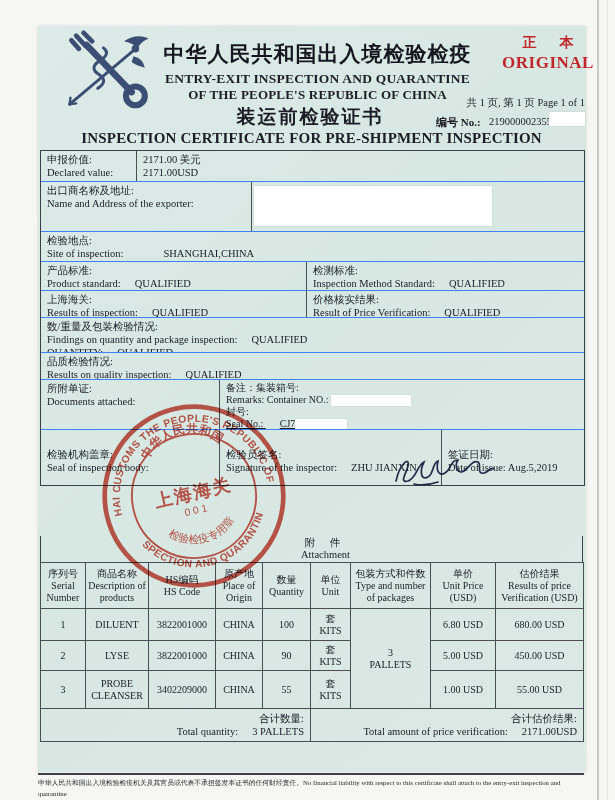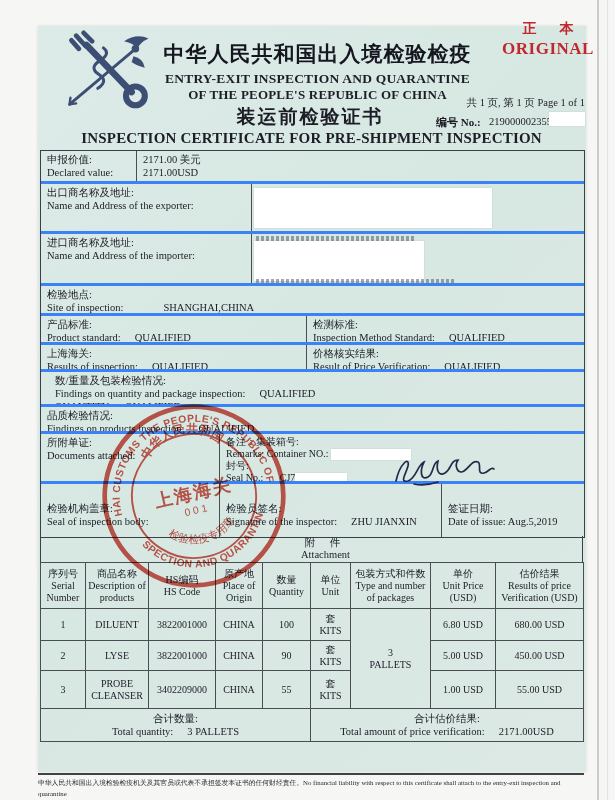--- a/index.html
+++ b/index.html
@@ -13,49 +13,49 @@
   .green{position:absolute;left:38px;top:26px;width:548px;height:746px;
          background:linear-gradient(135deg,#dcebe7 0%,#d7e7e2 45%,#dce9e5 100%);
          box-shadow:0 0 3px rgba(0,0,0,.12);}
   .bottomline{position:absolute;left:38px;top:773px;width:546px;height:2px;background:#3f4347;}
   
   .emblem{position:absolute;left:56px;top:30px;}
   .titleblock{position:absolute;left:120px;top:40px;width:395px;text-align:center;}
   .title-cn{font-family:"DejaVu Sans","Liberation Sans",sans-serif;font-weight:bold;font-size:21px;letter-spacing:1px;color:#15161f;}
   .title-en1{font-weight:bold;font-size:13.5px;margin-top:3px;letter-spacing:.2px;}
   .title-en2{font-weight:bold;font-size:13px;letter-spacing:.2px;}
-  .original{position:absolute;left:498px;top:20px;width:100px;text-align:center;color:#c1272d;}
+  .original{position:absolute;left:498px;top:34px;width:100px;text-align:center;color:#c1272d;}
   .original .cnl{font-family:"DejaVu Sans",sans-serif;font-weight:bold;font-size:14px;letter-spacing:9px;padding-left:9px;}
   .original .enl{font-weight:bold;font-size:17px;margin-top:1px;letter-spacing:.5px;}
   .pageinfo{position:absolute;right:30px;top:96px;font-size:10.5px;}
   .certcn{position:absolute;left:190px;top:104px;width:240px;text-align:center;
           font-family:"DejaVu Sans",sans-serif;font-weight:bold;font-size:19px;letter-spacing:2px;}
   .noline{position:absolute;left:436px;top:115px;font-size:11px;font-weight:bold;}
   .noval{position:absolute;left:489px;top:116px;font-size:10.5px;}
   .certen{position:absolute;left:40px;top:130px;width:543px;text-align:center;font-weight:bold;font-size:15px;letter-spacing:.2px;}
   
   .mtable{position:absolute;left:40px;top:150px;width:543px;border:1.5px solid #3c4046;}
-  .mrow{position:relative;border-top:3px solid #3b82f6;display:flex;box-sizing:border-box;}
+  .mrow{position:relative;border-top:1px solid #3b82f6;display:flex;box-sizing:border-box;}
   .mrow:first-child{border-top:none;}
   .mcell{box-sizing:border-box;padding:2px 6px;overflow:hidden;}
   .bl{border-left:1px solid #4a4e54;}
   .cn{font-size:10.5px;line-height:13px;}
   .en{font-size:10.5px;line-height:13px;}
   .val{margin-left:14px;}
   .val2{margin-left:40px;}
   .redact{position:absolute;background:#ffffff;box-shadow:0 0 2px rgba(0,0,0,.10);}
   .smudge{position:absolute;height:5px;opacity:.55;filter:blur(.6px);
           background:repeating-linear-gradient(90deg,#5a5f66 0 3px,transparent 3px 5px);}
   .inline-redact{display:inline-block;background:#fff;vertical-align:middle;box-shadow:0 0 2px rgba(0,0,0,.10);}
   
   .atable{position:absolute;left:40px;top:562px;width:543px;border-collapse:collapse;table-layout:fixed;}
   .atable td,.atable th{border:1px solid #4a4e54;font-weight:normal;text-align:center;
       font-size:10px;line-height:12px;padding:2px 2px;vertical-align:middle;box-sizing:border-box;}
   .atable .hcn{font-size:10px;}
-  .atable .ttd{text-align:center;padding:3px 6px;vertical-align:top;}
+  .atable .ttd{text-align:right;padding:3px 6px;vertical-align:top;}
   .att-title{position:absolute;left:40px;top:536px;width:543px;height:26px;text-align:center;
              border-left:1.5px solid #3c4046;border-right:1.5px solid #3c4046;box-sizing:border-box;padding-left:28px;}
   .att-title .cnl{font-size:10.5px;line-height:13px;letter-spacing:6px;}
   .att-title .enl{font-size:10.5px;line-height:12px;}
   
   .stamp{position:absolute;left:100px;top:402px;width:188px;height:188px;
          transform:rotate(-13deg);opacity:.88;mix-blend-mode:multiply;z-index:6;}
   
   .sig{position:absolute;left:388px;top:448px;z-index:5;}
   
@@ -122,31 +122,20 @@
     <div class="mrow" style="height:50px;">
       <div class="mcell" style="width:210px;">
         <div class="cn">出口商名称及地址:</div>
         <div class="en">Name and Address of the exporter:</div>
       </div>
       <div class="mcell bl" style="flex:1;position:relative;">
         <div class="redact" style="left:2px;top:4px;width:238px;height:40px;"></div>
       </div>
     </div>
 
-    <div class="mrow" style="height:52px;">
-      <div class="mcell" style="width:210px;">
-        <div class="cn">进口商名称及地址:</div>
-        <div class="en">Name and Address of the importer:</div>
-      </div>
-      <div class="mcell bl" style="flex:1;position:relative;">
-        <div class="smudge" style="left:4px;top:2px;width:160px;"></div>
-        <div class="redact" style="left:2px;top:7px;width:170px;height:40px;"></div>
-        <div class="smudge" style="left:4px;top:45px;width:200px;"></div>
-      </div>
-    </div>
 
     <div class="mrow" style="height:30px;">
       <div class="mcell" style="flex:1;">
         <div class="cn">检验地点:</div>
         <div class="en"><span class="cellabel">Site of inspection:</span><span class="val2">SHANGHAI,CHINA</span></div>
       </div>
     </div>
 
     <div class="mrow" style="height:29px;">
       <div class="mcell" style="width:265px;">
@@ -164,31 +153,31 @@
         <div class="cn">上海海关:</div>
         <div class="en"><span class="cellabel">Results of inspection:</span><span class="val">QUALIFIED</span></div>
       </div>
       <div class="mcell bl" style="flex:1;">
         <div class="cn">价格核实结果:</div>
         <div class="en"><span class="cellabel">Result of Price Verification:</span><span class="val">QUALIFIED</span></div>
       </div>
     </div>
 
     <div class="mrow" style="height:35px;">
-      <div class="mcell" style="flex:1;margin-left:8px;">
+      <div class="mcell" style="flex:1;">
         <div class="cn">数/重量及包装检验情况:</div>
         <div class="en"><span class="cellabel">Findings on quantity and package inspection:</span><span class="val">QUALIFIED</span></div>
         <div class="en"><span class="cellabel">QUANTITY:</span><span class="val">QUALIFIED</span></div>
       </div>
     </div>
 
     <div class="mrow" style="height:27px;">
       <div class="mcell" style="flex:1;">
         <div class="cn">品质检验情况:</div>
-        <div class="en"><span class="cellabel">Findings on products inspection:</span><span class="val">QUALIFIED</span></div>
+        <div class="en"><span class="cellabel">Results on quality inspection:</span><span class="val">QUALIFIED</span></div>
       </div>
     </div>
 
     <div class="mrow" style="height:50px;">
       <div class="mcell" style="width:178px;">
         <div class="cn">所附单证:</div>
         <div class="en">Documents attached:</div>
       </div>
       <div class="mcell bl" style="flex:1;">
         <div class="cn" style="line-height:12px;font-size:10px;">备注：集装箱号:</div>

